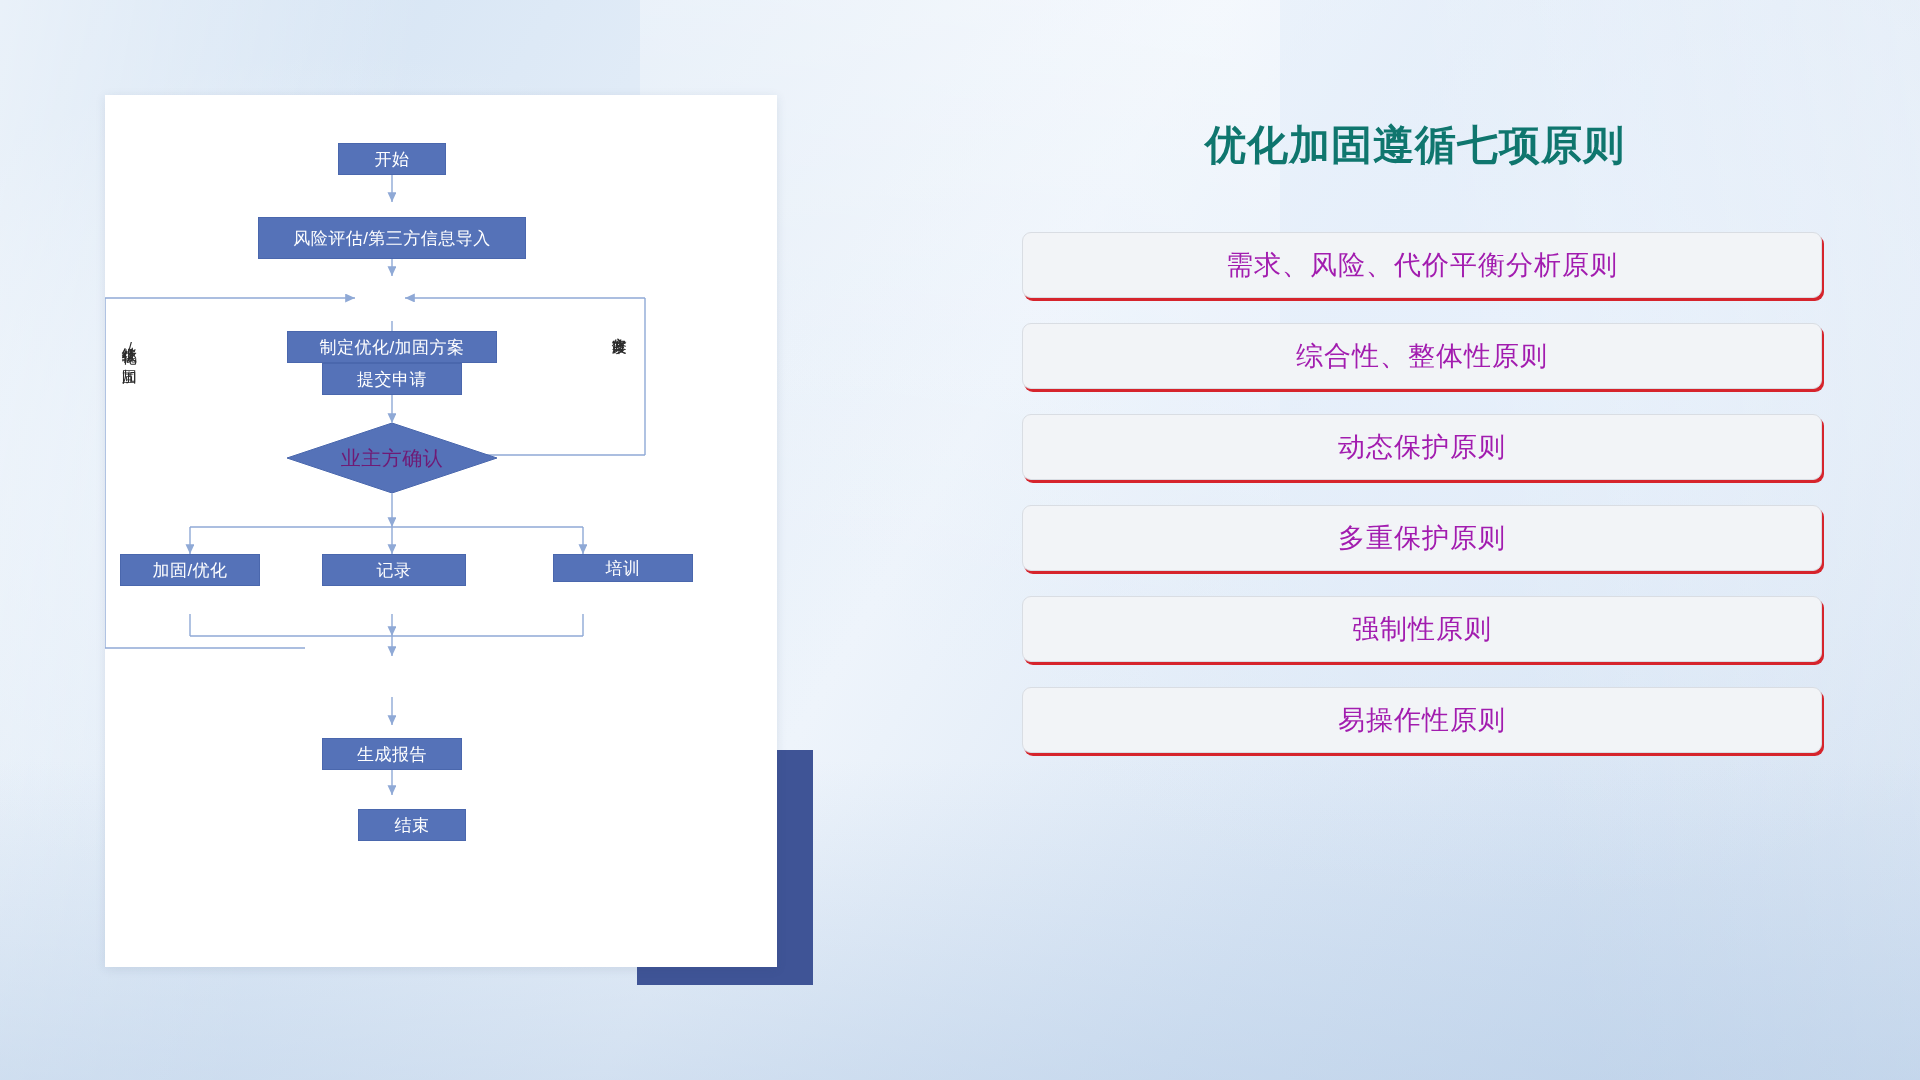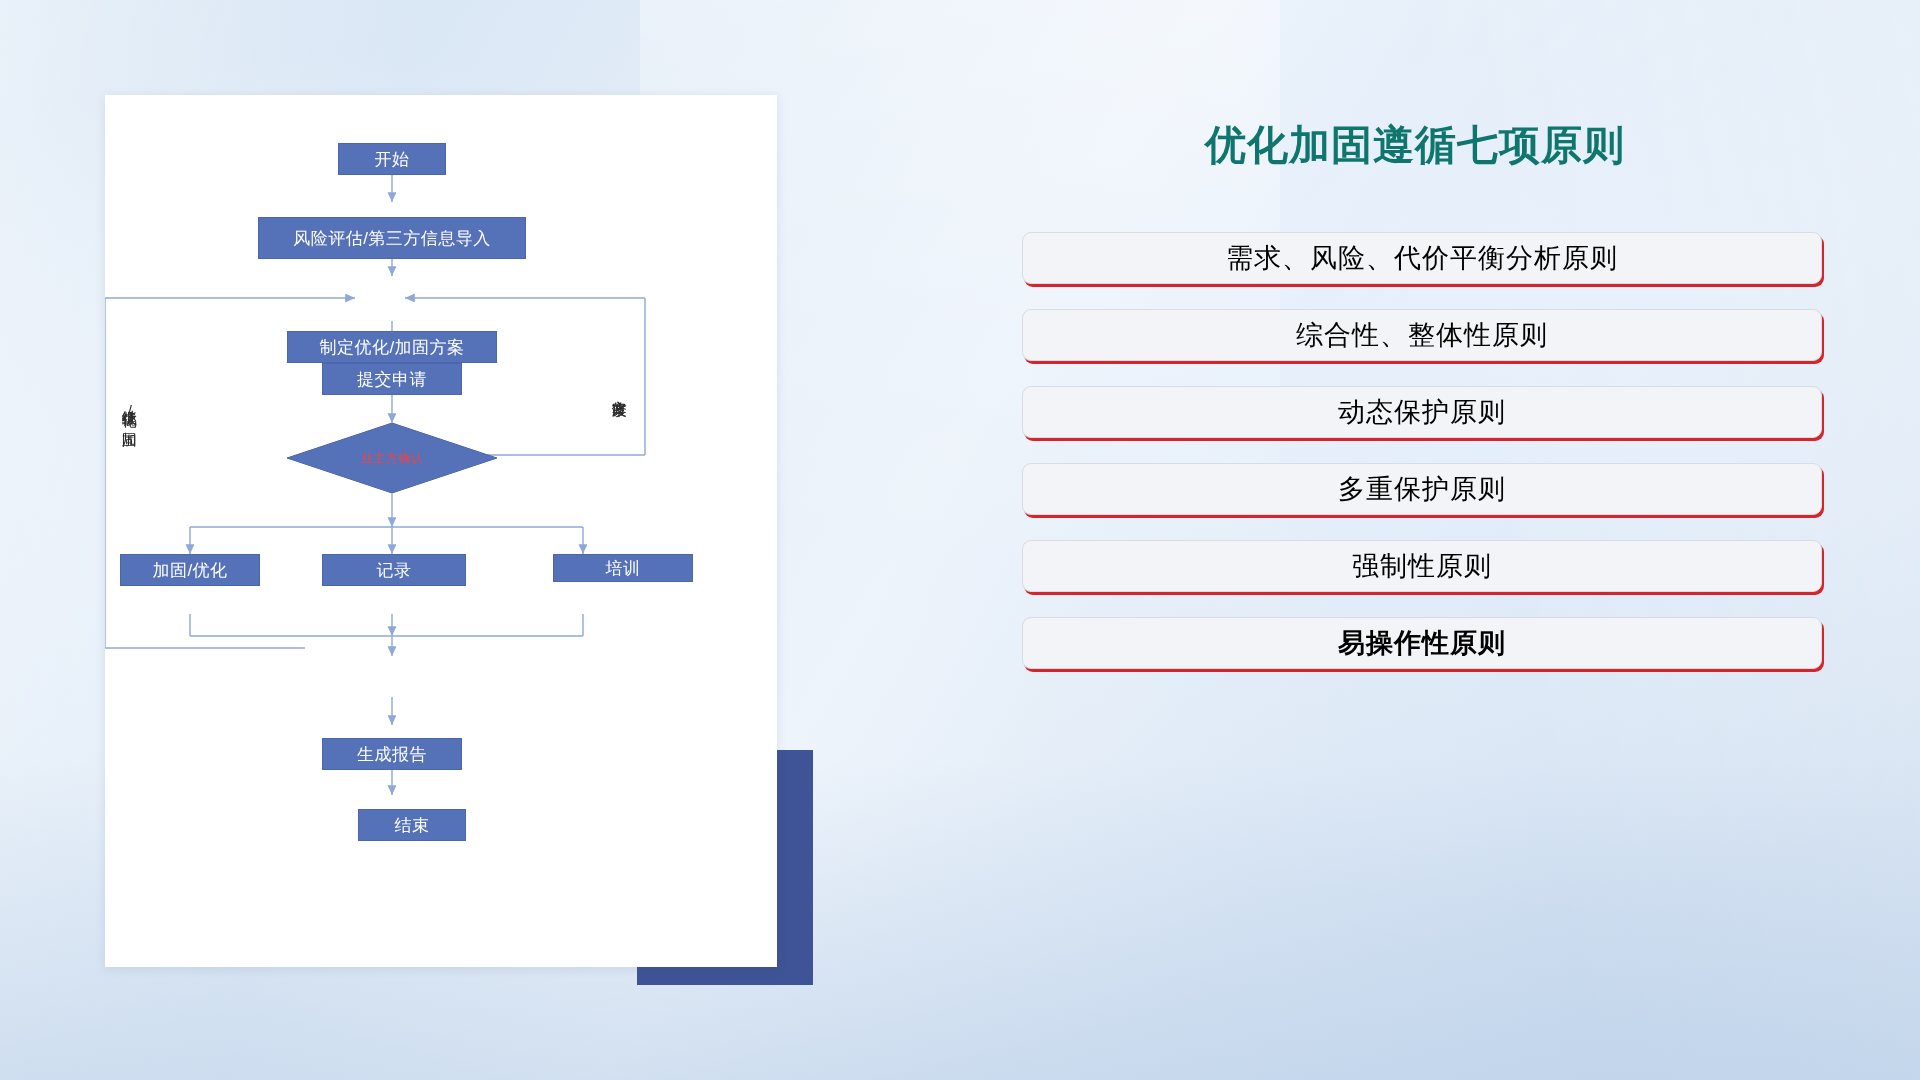--- a/index.html
+++ b/index.html
@@ -53,21 +53,21 @@
     left: 105px;
     top: 95px;
     width: 672px;
     height: 872px;
     background: #ffffff;
     box-shadow: 0 2px 10px rgba(40,60,100,0.10);
   }
   .flow {
     position: absolute;
     left: 0; top: 0;
-    width: 672px; height: 872px; text-align: center;
+    width: 672px; height: 872px;
   }
   .node {
     position: absolute;
     box-sizing: border-box;
     background: #5572b8;
     color: #ffffff;
     border: 1px solid #4a67ad;
     display: flex;
     align-items: center;
     justify-content: center;
@@ -79,22 +79,22 @@
     position: absolute;
   }
   .diamond-wrap svg { display: block; }
   .diamond-label {
     position: absolute;
     left: 0; top: 0;
     width: 100%; height: 100%;
     display: flex;
     align-items: center;
     justify-content: center;
-    color: #ef4444;
-    font-size: 12px;
+    color: #701a75;
+    font-size: 20px;
     letter-spacing: 0.5px;
     pointer-events: none;
   }
   .side-label {
     position: absolute;
     font-size: 15px;
     color: #2b2b2b;
     writing-mode: vertical-rl;
     text-orientation: upright;
     line-height: 1.15;
@@ -115,34 +115,34 @@
   }
   .pill-list {
     position: absolute;
     left: 1022px;
     top: 232px;
     width: 800px;
   }
   .pill {
     position: relative;
     box-sizing: border-box;
-    height: 52px;
+    height: 66px;
     margin-bottom: 25px;
     background: #f2f4f7;
     border-radius: 9px;
     border: 1px solid #d9dde3;
     display: flex;
     align-items: center;
     justify-content: center;
-    color: #000000;
+    color: #a21caf;
     font-size: 27px;
     letter-spacing: 1px;
     box-shadow: 2px 3px 0 0 #d6242c;
   }
-  .pill:last-child { margin-bottom: 0; font-weight: bold; }
+  .pill:last-child { margin-bottom: 0; }
 </style>
 </head>
 <body>
 
 <div class="bg-streak streak-a"></div>
 <div class="bg-streak streak-b"></div>
 <div class="bg-streak streak-c"></div>
 <div class="bg-streak streak-d"></div>
 
 <div class="shadow-block"></div>

